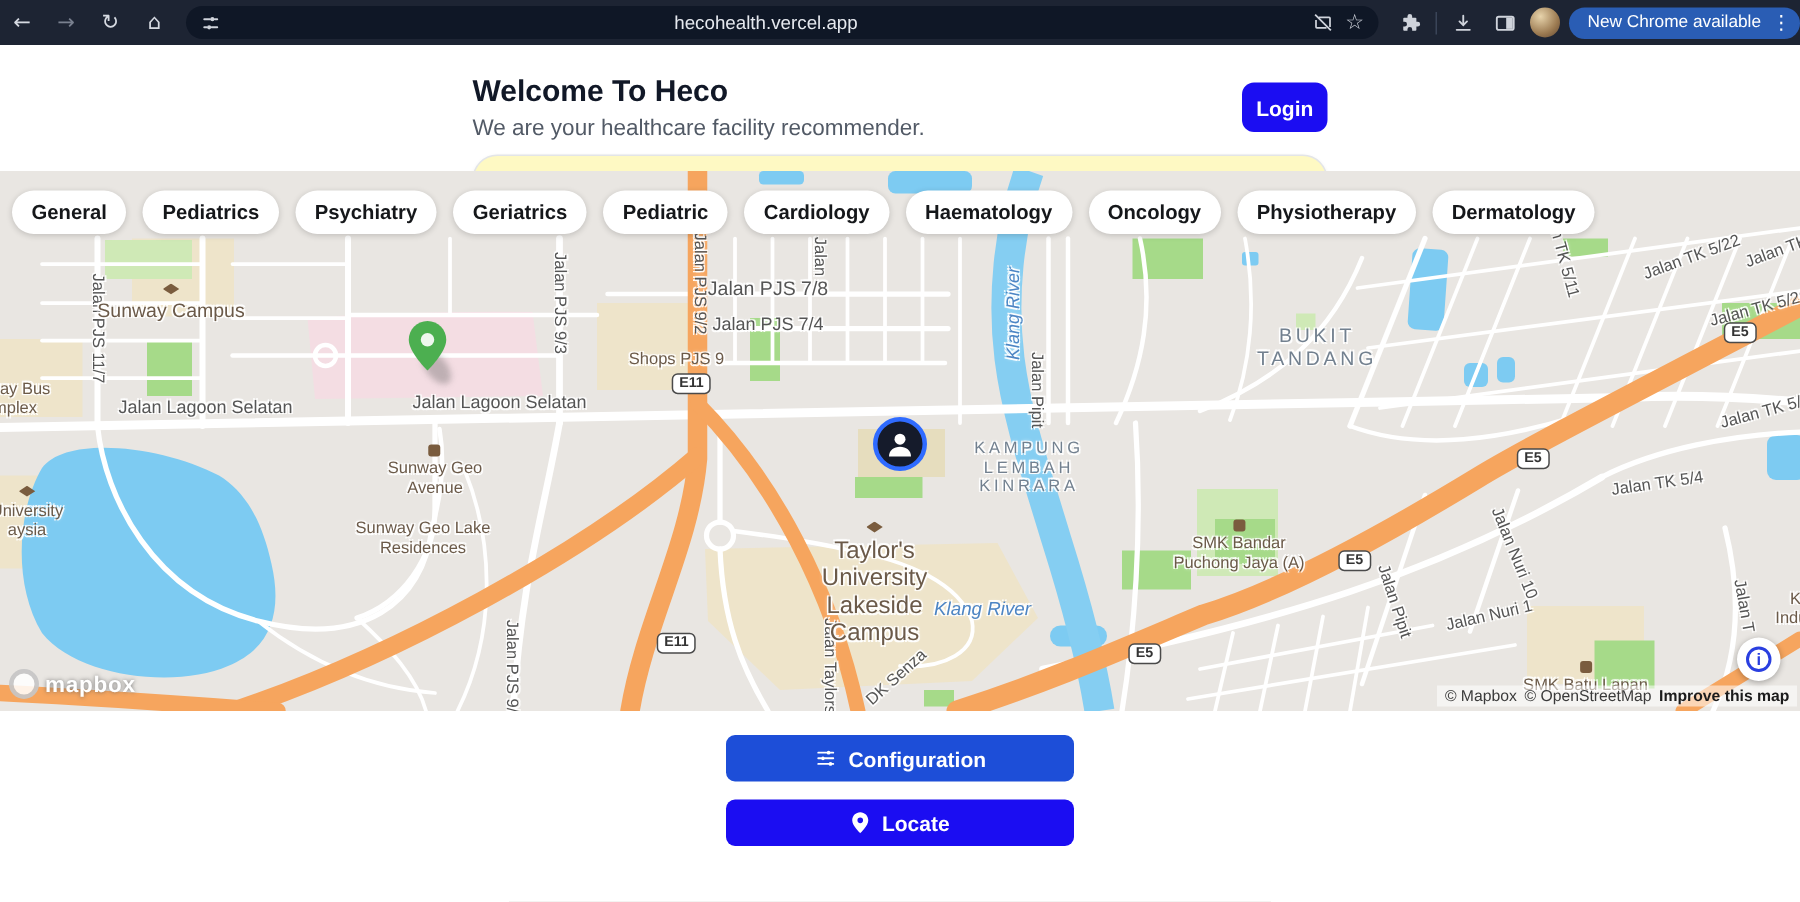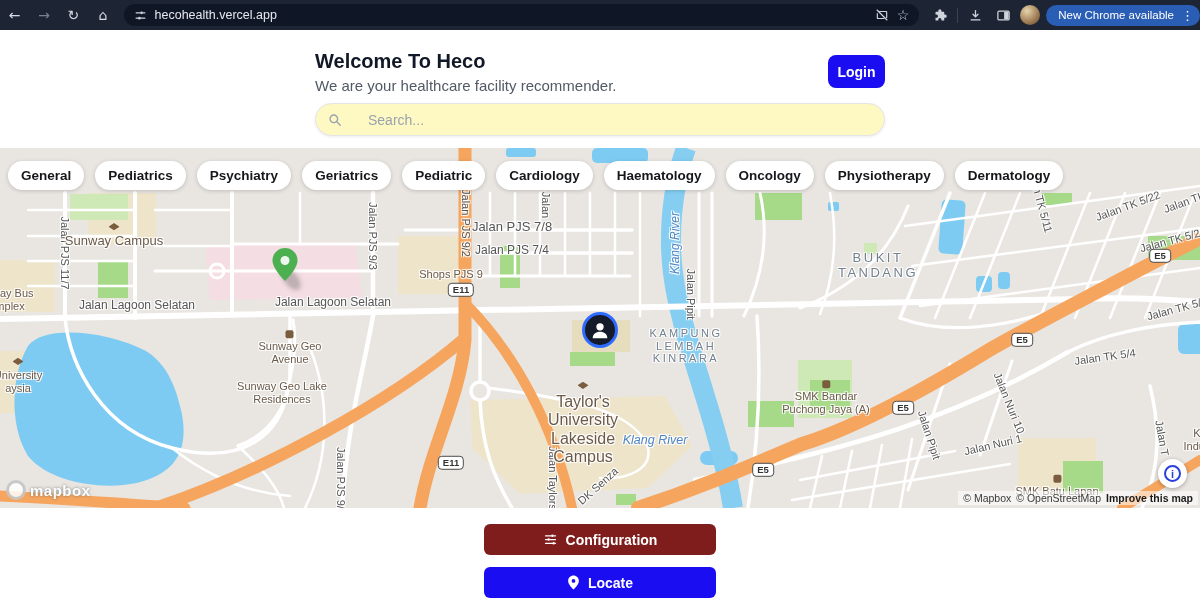--- a/index.html
+++ b/index.html
@@ -2,31 +2,31 @@
 <html><head>
 <meta charset="utf-8">
 <style>
   html,body{margin:0;padding:0;}
   body{width:1200px;height:601px;overflow:hidden;background:#fff;font-family:"Liberation Sans",sans-serif;position:relative;}
 
   
   .toolbar{height:30px;background:#1d2433;display:flex;align-items:center;}
   .nav-ic{width:30px;text-align:center;color:#d6dae2;font-size:14px;font-family:"DejaVu Sans",sans-serif;cursor:default;}
   .nav-ic.dim{color:#79808f;}
-  .url-pill{height:22px;width:812px;margin-left:6px;background:#0f1726;border-radius:12px;display:flex;align-items:center;padding:0 10px;box-sizing:border-box;gap:8px;}
+  .url-pill{height:22px;width:812px;margin-left:6px;background:#0f1726;border-radius:12px;display:flex;align-items:center;padding:0 10px;box-sizing:border-box;gap:8px;text-align:center;}
   .url-text{color:#e6e9ef;font-size:12.5px;flex:1;}
   .tool-right{display:flex;align-items:center;margin-left:10px;gap:6px;}
   .tb-ic{display:flex;align-items:center;justify-content:center;width:22px;height:22px;color:#cfd3db;font-size:14px;font-family:"DejaVu Sans",sans-serif;}
   .tb-divider{width:1px;height:15px;background:#3a4458;}
   .avatar{width:20px;height:20px;border-radius:50%;background:radial-gradient(circle at 35% 30%,#e7d3ab,#9c7b52 60%,#5f4530);}
   .update-pill{height:21px;border-radius:11px;background:#2a5db4;color:#fff;font-size:11.5px;display:flex;align-items:center;gap:7px;padding:0 6px 0 12px;white-space:nowrap;}
   .kebab{font-family:"DejaVu Sans",sans-serif;font-size:13px;color:#fff;}
 
   
-  .hero{position:relative;width:570px;margin:0 auto;height:118px;}
+  .hero{position:relative;width:570px;margin:0 auto;height:84px;}
   .hero h1{margin:0;padding-top:20px;font-size:20px;font-weight:700;color:#111827;}
   .hero p{margin:4px 0 0;font-size:15px;color:#525a66;}
   .searchbar{margin-top:9px;height:33px;box-sizing:border-box;border:1px solid #e3e5e8;border-radius:17px;box-shadow:0 1px 3px rgba(0,0,0,.07);display:flex;align-items:center;padding:0 12px;gap:24px;background:#fef9c3;}
   .searchbar input{border:none;outline:none;flex:1;font-size:14px;font-family:"Liberation Sans",sans-serif;color:#333;background:transparent;}
   .searchbar input::placeholder{color:#9aa3ad;}
   .login-btn{position:absolute;top:25px;right:0;width:57px;height:33px;background:#1b0df2;color:#fff;border:none;border-radius:8px;font-size:14px;font-weight:700;font-family:"Liberation Sans",sans-serif;cursor:pointer;}
 
   
   .map{position:relative;width:1200px;height:360px;background:#e9e6e2;overflow:hidden;}
   .map-svg{position:absolute;left:0;top:0;}
@@ -50,21 +50,21 @@
   .mb-logo{position:absolute;left:6px;bottom:8px;z-index:30;display:flex;align-items:center;gap:4px;cursor:pointer;}
   .mb-circle{width:20px;height:20px;border-radius:50%;background:rgba(255,255,255,.85);border:3px solid rgba(150,150,150,.5);box-sizing:border-box;}
   .mb-word{color:#fff;font-size:15px;font-weight:700;letter-spacing:.5px;text-shadow:0 0 3px rgba(90,90,90,.8);}
   .attribution{position:absolute;right:2px;bottom:3px;z-index:30;display:flex;gap:5px;background:rgba(255,255,255,.55);padding:1px 5px;font-size:10.5px;color:#3a3a3a;align-items:center;}
   .attribution a{color:#3a3a3a;text-decoration:none;cursor:pointer;}
   .attribution .improve{font-weight:700;color:#1c1c1c;}
 
   
   .actions{padding-top:16px;display:flex;flex-direction:column;align-items:center;gap:12px;}
   .act-btn{width:232px;height:31px;border:none;border-radius:6px;color:#fff;font-size:14px;font-weight:700;font-family:"Liberation Sans",sans-serif;display:flex;align-items:center;justify-content:center;gap:8px;cursor:pointer;}
-  .btn-config{background:#7f1d1d;}
+  .btn-config{background:#1d4ed8;}
   .btn-locate{background:#1b0df2;}
 </style>
 </head>
 <body>
 
 <div class="toolbar">
   <span class="nav-ic">←</span>
   <span class="nav-ic dim">→</span>
   <span class="nav-ic">↻</span>
   <span class="nav-ic">⌂</span>

